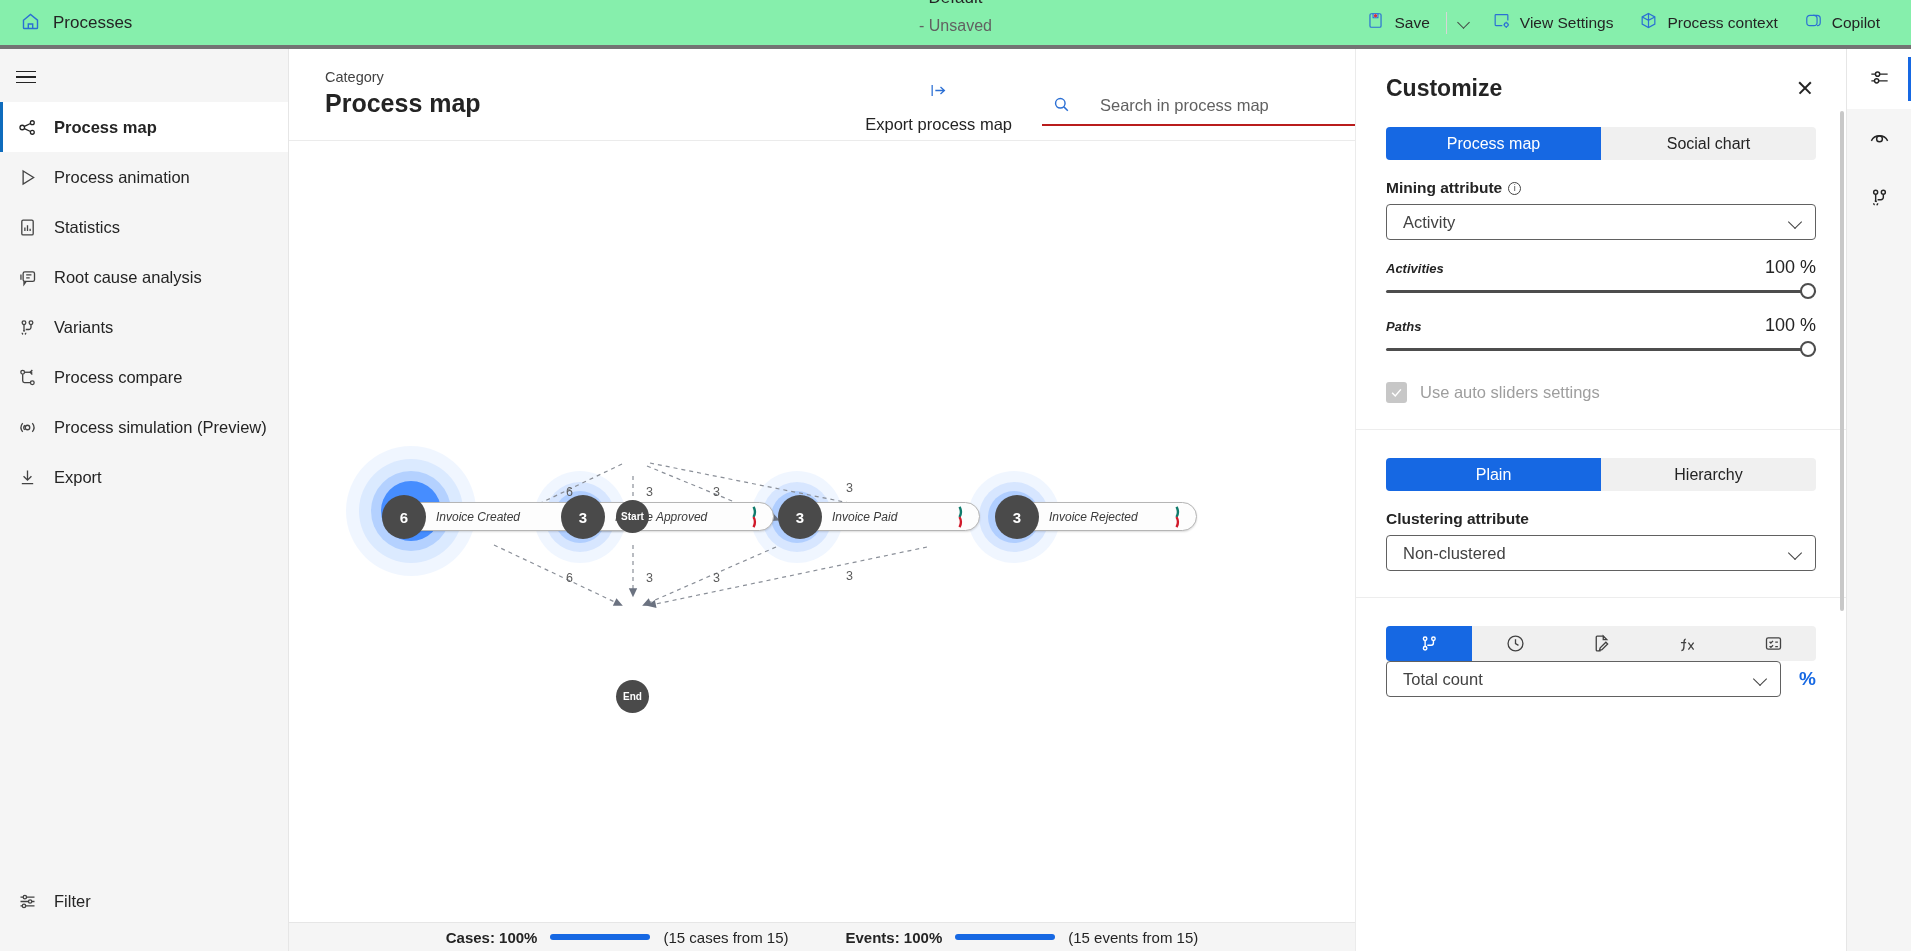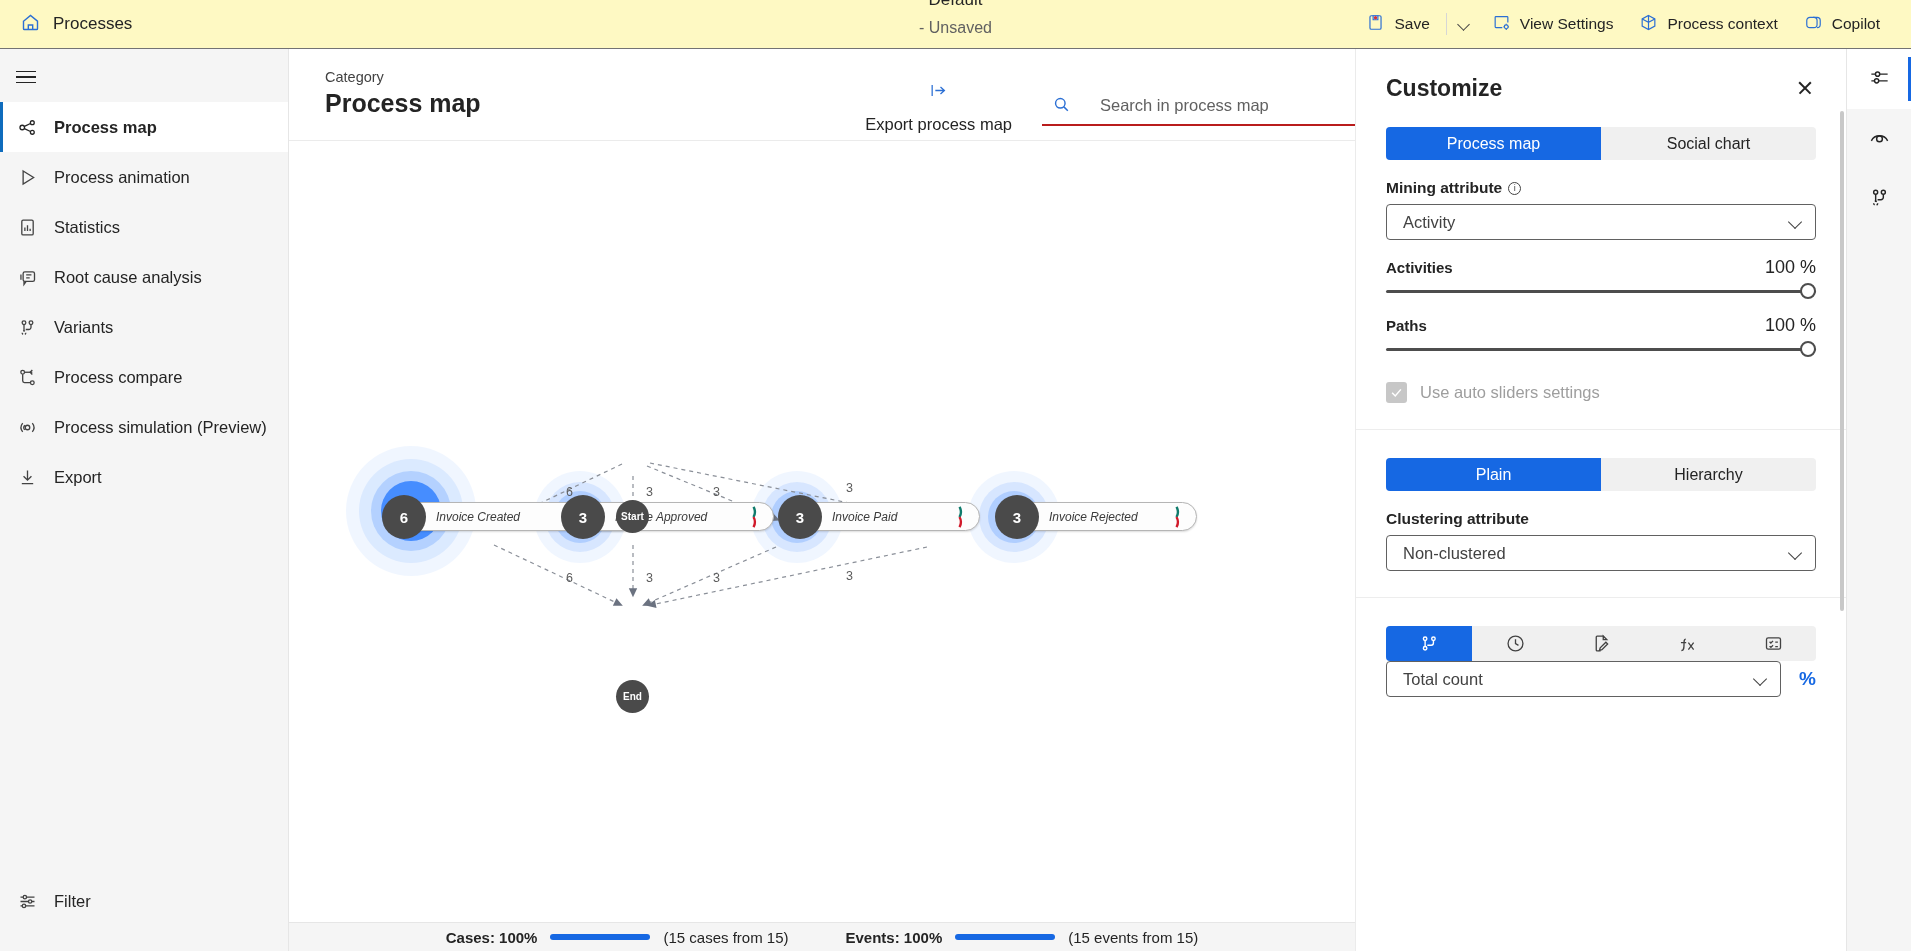--- a/index.html
+++ b/index.html
@@ -9,22 +9,22 @@
     background:#ffffff;
     color:#242424;
     font-size:15px;
     -webkit-font-smoothing:antialiased;
   }
   .app { position:relative; width:1911px; height:951px; }
 
   
   .topbar {
     position:absolute; top:0; left:0; width:1911px; height:49px;
-    background:#fef9c3; display:flex; align-items:center;
-    border-bottom:1px solid #737373;
+    background:#86efac; display:flex; align-items:center;
+    border-bottom:4px solid #737373;
   }
   .tb-left { display:flex; align-items:center; padding-left:20px; gap:12px; }
   .tb-title { font-size:17px; color:#242424; }
   .tb-center {
     position:absolute; left:0; right:0; display:flex; justify-content:center;
     align-items:center; gap:9px; pointer-events:none;flex-direction:column;
   }
   .tb-center > * { pointer-events:auto; }
   .tb-default { font-size:17px; color:#242424; }
   .tb-unsaved { font-size:16px; color:#616161; }
@@ -156,21 +156,21 @@
   .chev { width:14px; height:14px; position:relative; }
   .chev::after{
     content:""; position:absolute; left:2px; top:2px; width:9px; height:9px;
     border-right:1.5px solid #424242; border-bottom:1.5px solid #424242;
     transform:rotate(45deg);
   }
   .slider-row {
     display:flex; justify-content:space-between; align-items:baseline;
     margin:17px 0 6px 0;
   }
-  .slider-lab { font-size:15px; font-weight:bold; }
+  .slider-lab { font-size:13px; font-weight:bold;font-style:italic; }
   .slider-val { font-size:18px; color:#242424; }
   .slider-track {
     position:relative; height:14px; display:flex; align-items:center;
   }
   .slider-track .bar { height:3px; background:#4d4d4d; width:100%; border-radius:2px; }
   .slider-knob {
     position:absolute; right:0; width:16px; height:16px; border-radius:50%;
     background:#ffffff; border:2px solid #4d4d4d; cursor:pointer;
   }
   .chk-row { display:flex; align-items:center; gap:13px; margin-top:26px; }

